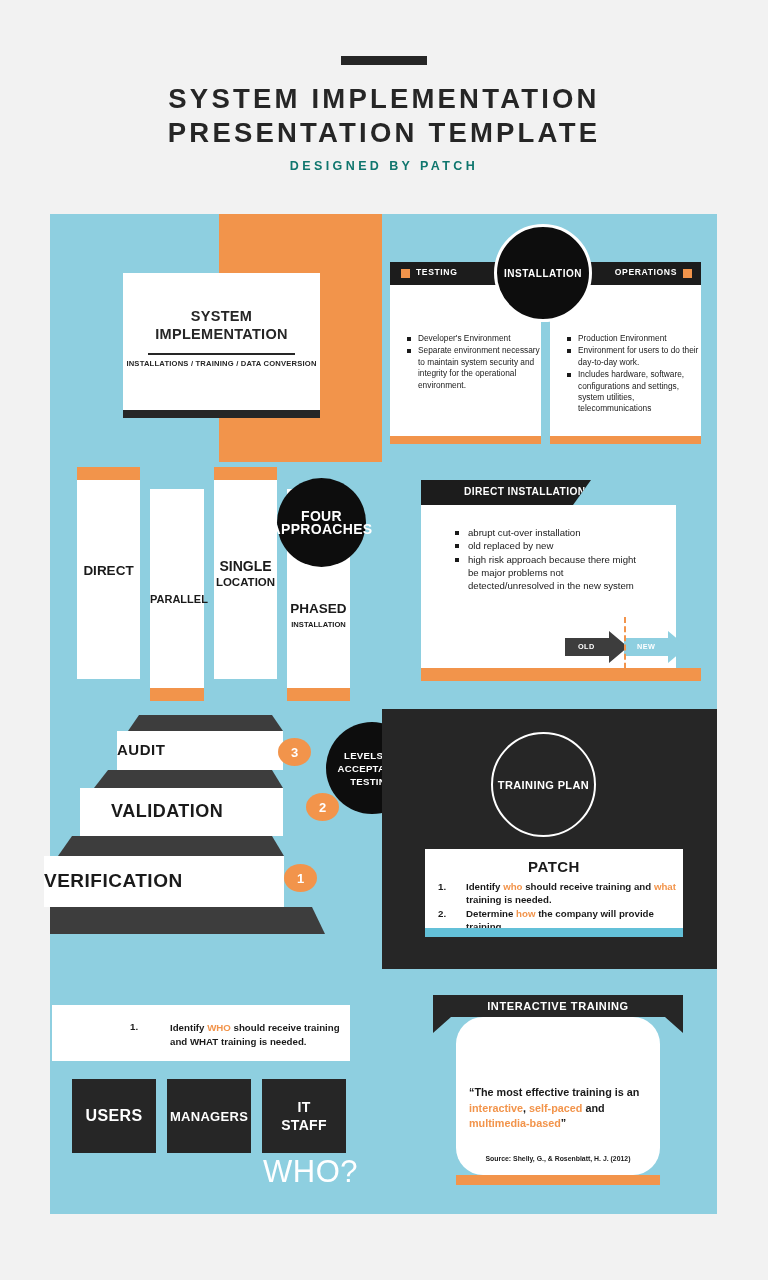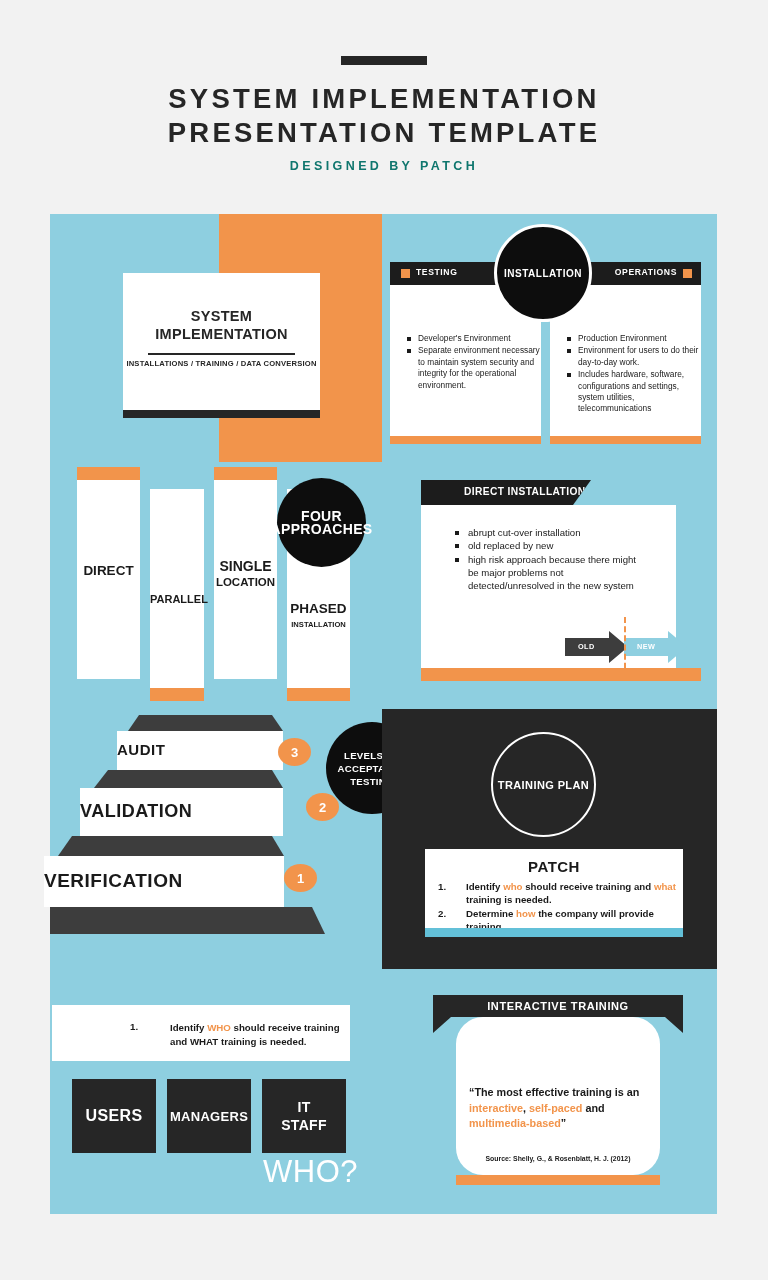--- a/index.html
+++ b/index.html
@@ -123,21 +123,21 @@
   .tier-top{position:absolute;background:#3d3d3d;}
   .tier-body{position:absolute;background:#ffffff;}
   .tier-label{position:absolute;width:100%;font-weight:bold;color:#1a1a1a;}
   
   #t3-top{left:78px;top:6px;width:155px;height:16px;clip-path:polygon(11px 0,144px 0,155px 16px,0 16px);}
   #t3-body{left:67px;top:22px;width:166px;height:39px;}
   #t3-body .tier-label{top:10px;font-size:15px;letter-spacing:.5px;}
   
   #t2-top{left:44px;top:61px;width:189px;height:18px;clip-path:polygon(14px 0,178px 0,189px 18px,0 18px);}
   #t2-body{left:30px;top:79px;width:203px;height:48px;}
-  #t2-body .tier-label{top:13px;font-size:18px;letter-spacing:.5px;}
+  #t2-body .tier-label{top:13px;font-size:18px;letter-spacing:.5px;padding-left:31px;}
   
   #t1-top{left:8px;top:127px;width:226px;height:20px;clip-path:polygon(14px 0,214px 0,226px 20px,0 20px);}
   #t1-body{left:-6px;top:147px;width:240px;height:51px;}
   #t1-body .tier-label{top:14px;font-size:19px;letter-spacing:.5px;}
   
   #t0-base{left:0px;top:198px;width:275px;height:27px;background:#3d3d3d;position:absolute;clip-path:polygon(0 0,262px 0,275px 27px,0 27px);}
   .badge{
     position:absolute;width:33px;height:28px;border-radius:50%;background:#f2944b;
     display:flex;align-items:center;justify-content:center;
     font-size:13px;font-weight:bold;color:#ffffff;

